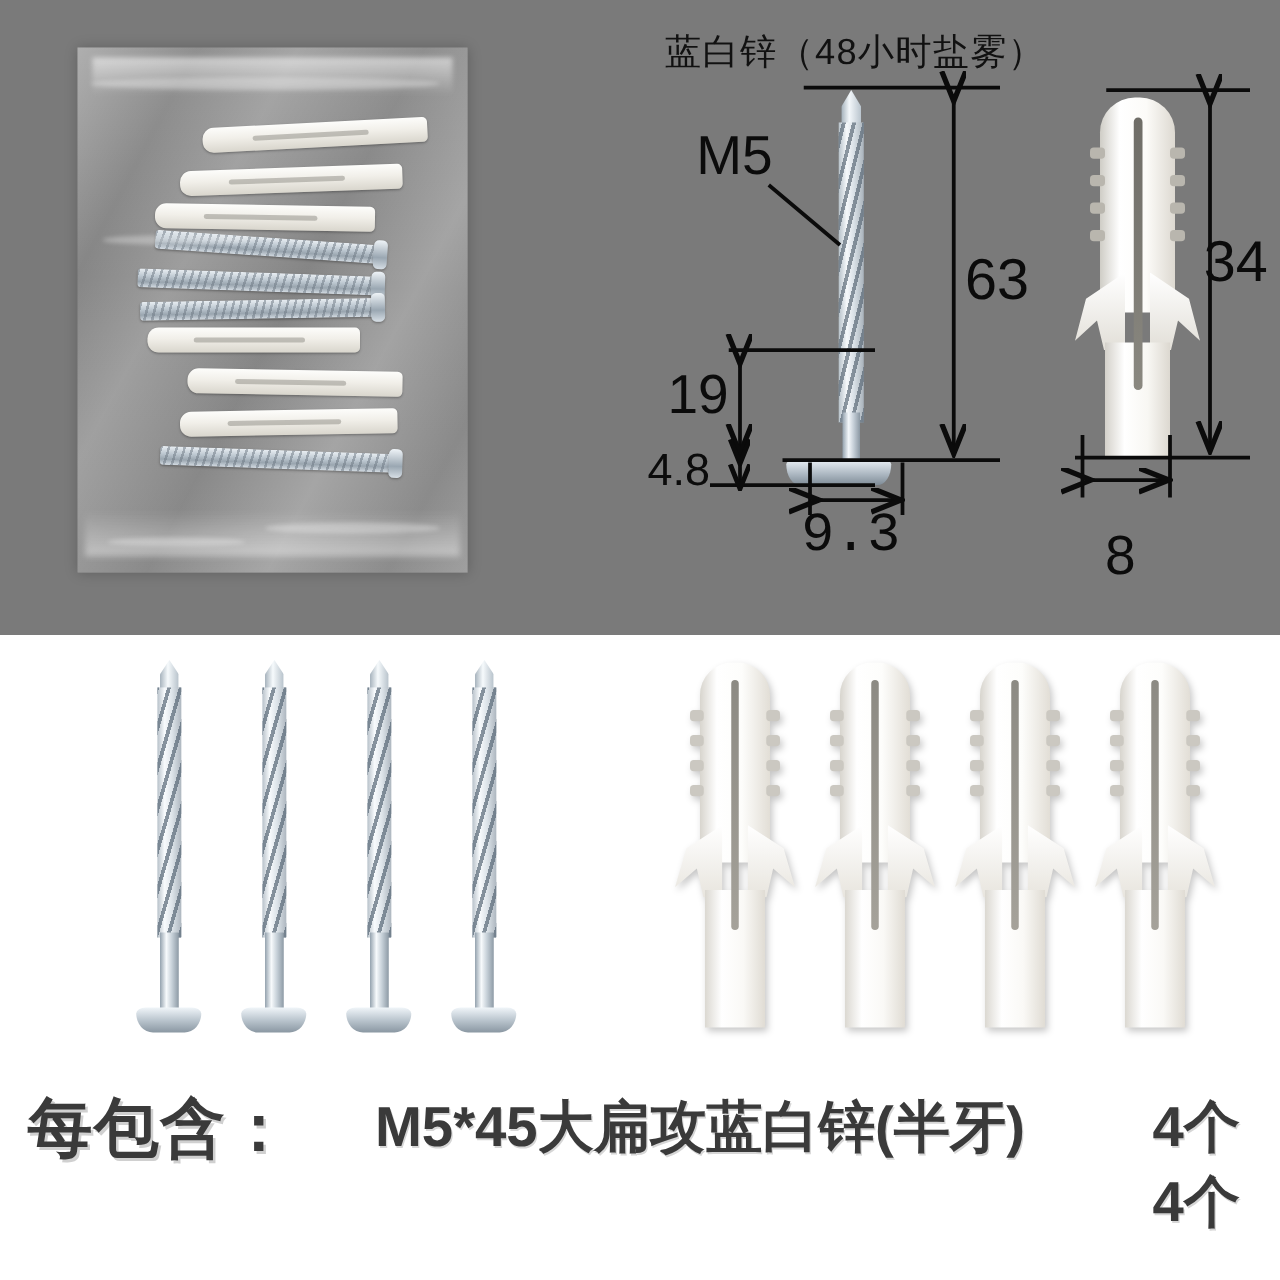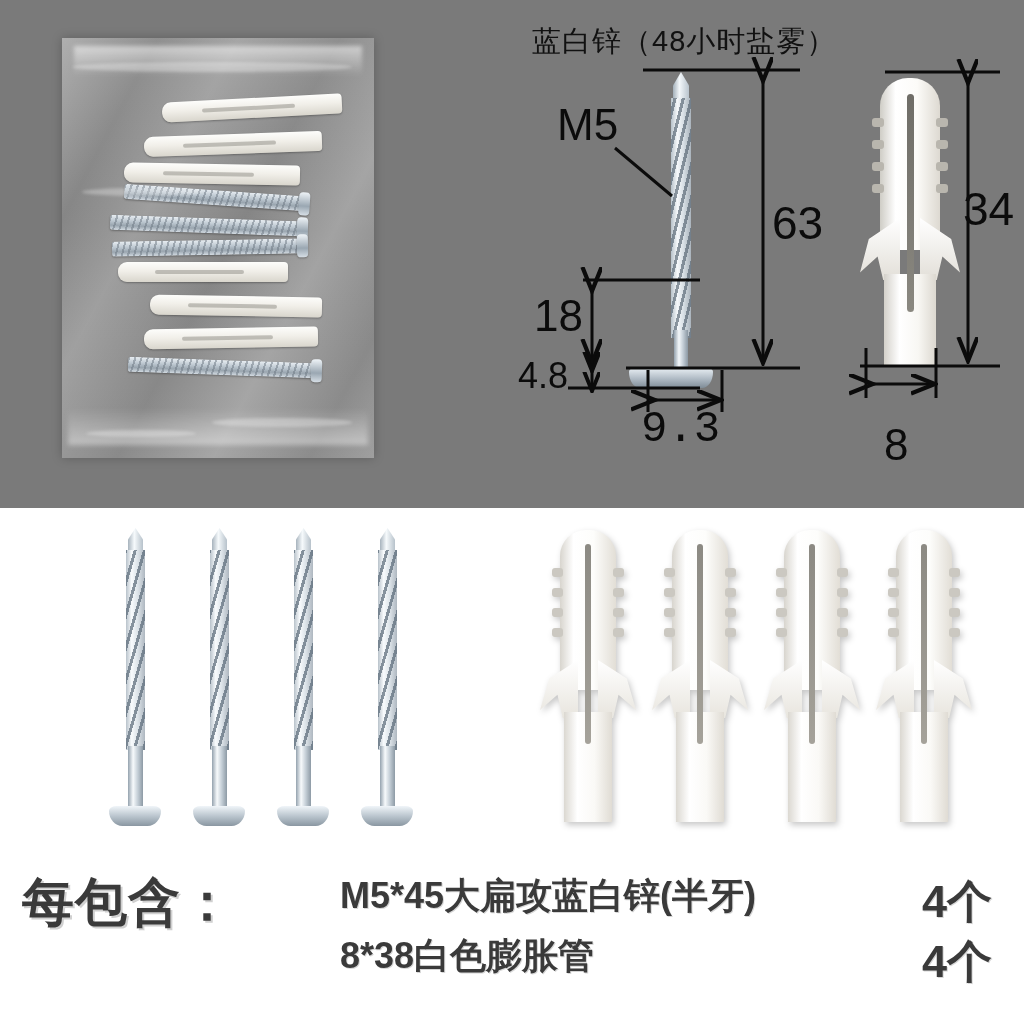--- a/index.html
+++ b/index.html
@@ -188,22 +188,22 @@
   }
 
   
   .bottom-text{position:absolute;left:0;top:864px;width:1024px;height:130px;}
   .txt-main{
     position:absolute;left:22px;top:4px;
     font-size:52px;font-weight:bold;color:#3a3a3a;
     letter-spacing:1px;white-space:nowrap;
     text-shadow:2px 2px 0 rgba(120,120,120,.35);
   }
-  .line-item{position:absolute;left:300px;font-size:36px;font-weight:bold;color:#3a3a3a;white-space:nowrap;
-    text-shadow:1px 1px 0 rgba(120,120,120,.30);margin-left:40px;}
+  .line-item{position:absolute;left:300px;font-size:45px;font-weight:bold;color:#3a3a3a;white-space:nowrap;
+    text-shadow:1px 1px 0 rgba(120,120,120,.30);}
   .li-1{top:8px;}
   .li-2{top:68px;}
   .qty{position:absolute;left:922px;font-size:45px;font-weight:bold;color:#3a3a3a;
     text-shadow:1px 1px 0 rgba(120,120,120,.30);}
   .q-1{top:8px;}
   .q-2{top:68px;}
 </style>
 </head>
 <body>
 
@@ -297,21 +297,21 @@
         <line x1="968" y1="80" x2="968" y2="358" marker-start="url(#ah)" marker-end="url(#ah)"></line>
 
         <line x1="866" y1="348" x2="866" y2="398"></line>
         <line x1="936" y1="348" x2="936" y2="398"></line>
         <line x1="870" y1="384" x2="932" y2="384" marker-start="url(#ah)" marker-end="url(#ah)"></line>
       </g>
     </svg>
 
     <div class="dim-label dim-m5">M5</div>
     <div class="dim-label dim-45">63</div>
-    <div class="dim-label dim-11">18</div>
+    <div class="dim-label dim-11">19</div>
     <div class="dim-label dim-26">4.8</div>
     <div class="dim-label dim-93">9.3</div>
     <div class="dim-label dim-38">34</div>
     <div class="dim-label dim-8">8</div>
   </div>
 
   <div class="white-panel">
 
     <div class="screw-row">
       <div class="pscrew" style="left:0;">
@@ -408,18 +408,17 @@
         </span>
         <span class="pshaft"></span>
         <span class="pslot"></span>
       </div>
     </div>
   </div>
 
   <div class="bottom-text">
     <div class="txt-main">每包含：</div>
     <div class="line-item li-1">M5*45大扁攻蓝白锌(半牙)</div>
-    <div class="line-item li-2">8*38白色膨胀管</div>
     <div class="qty q-1">4个</div>
     <div class="qty q-2">4个</div>
   </div>
 
 </div>
 
 </body></html>

